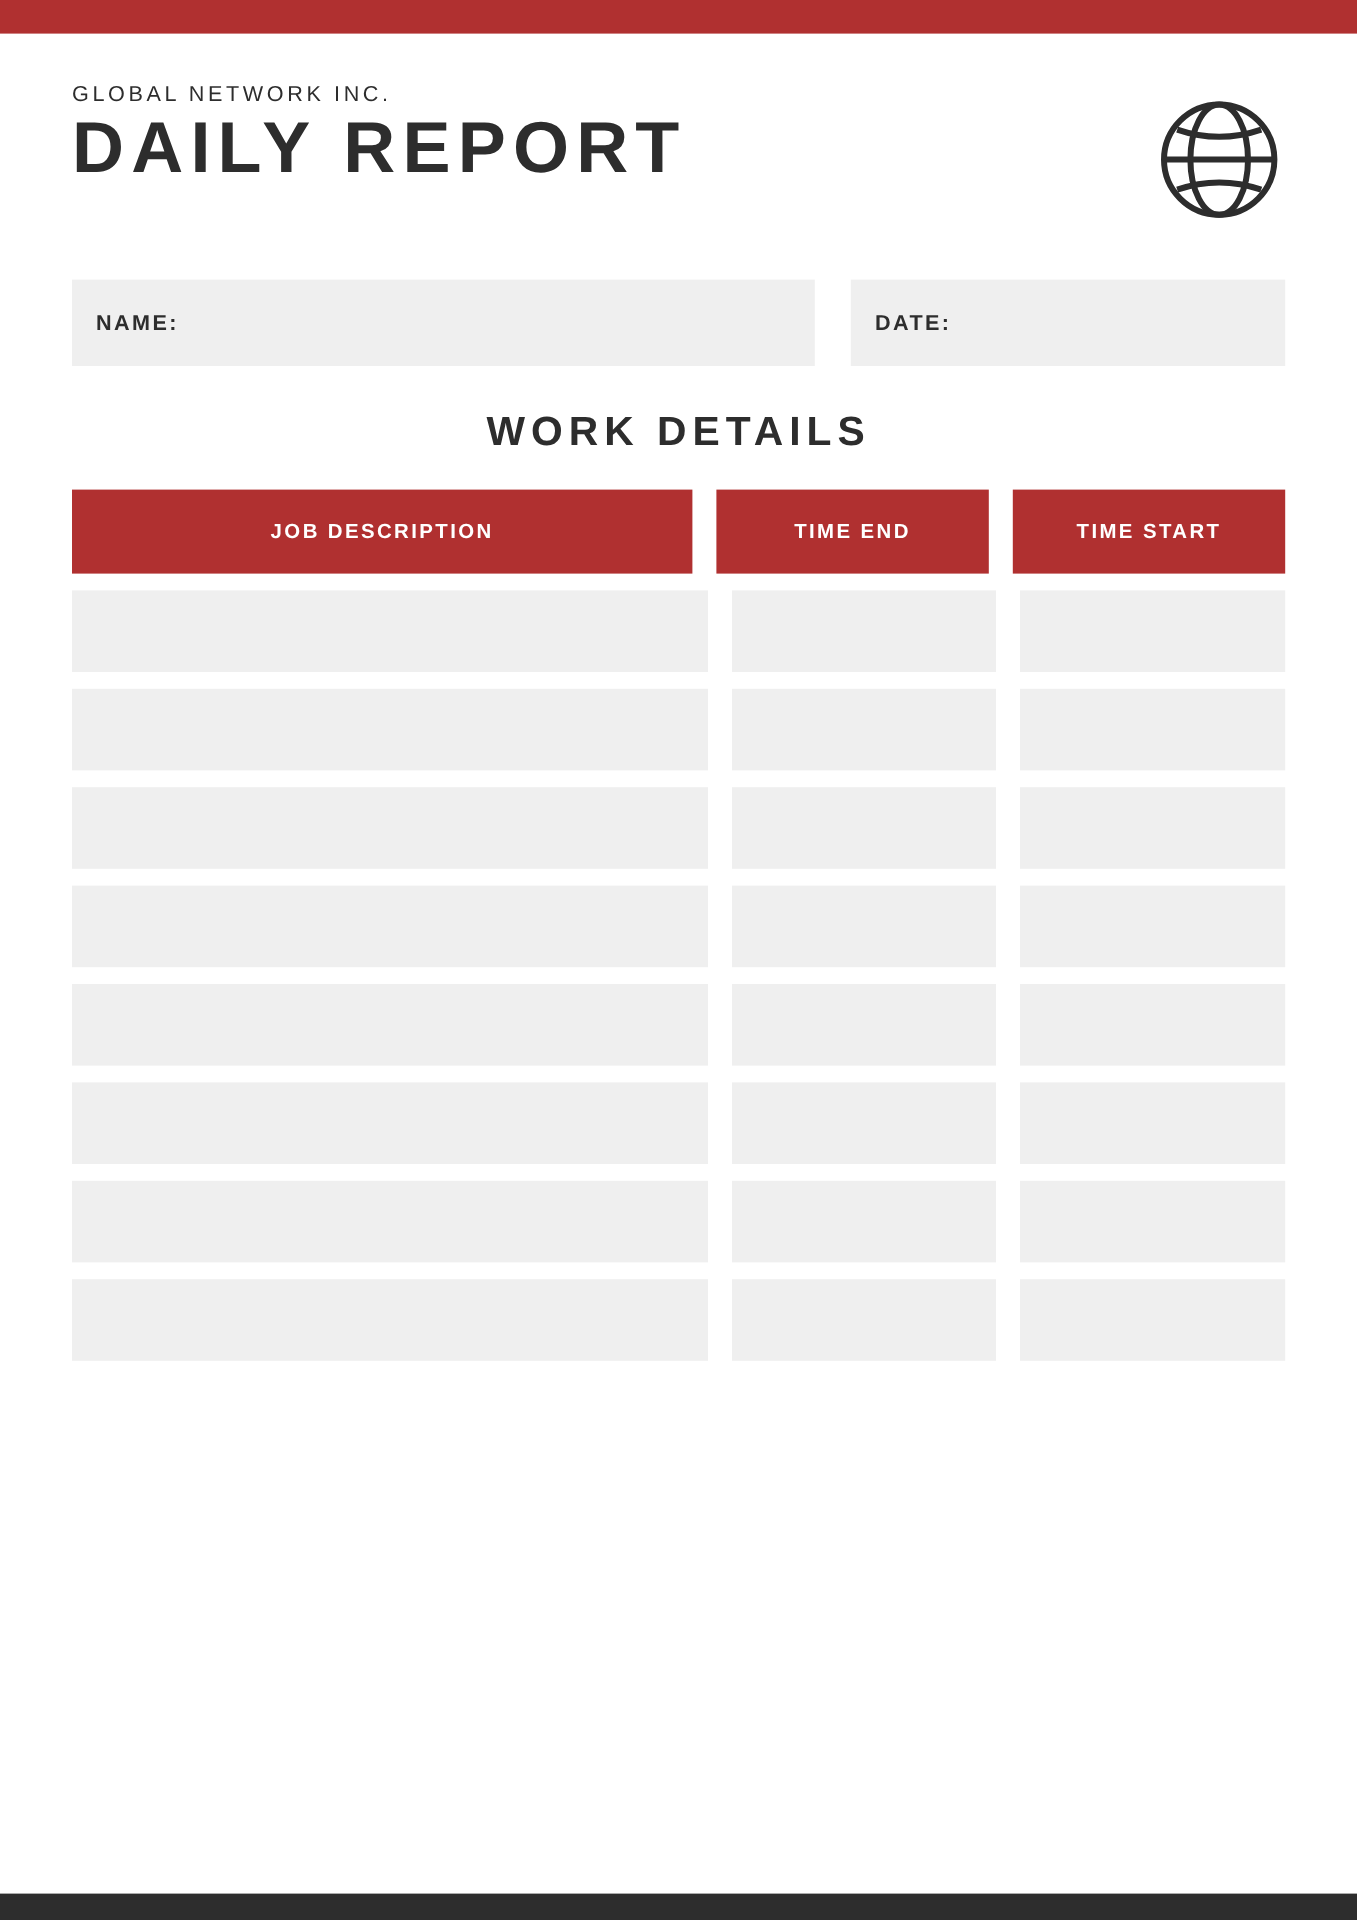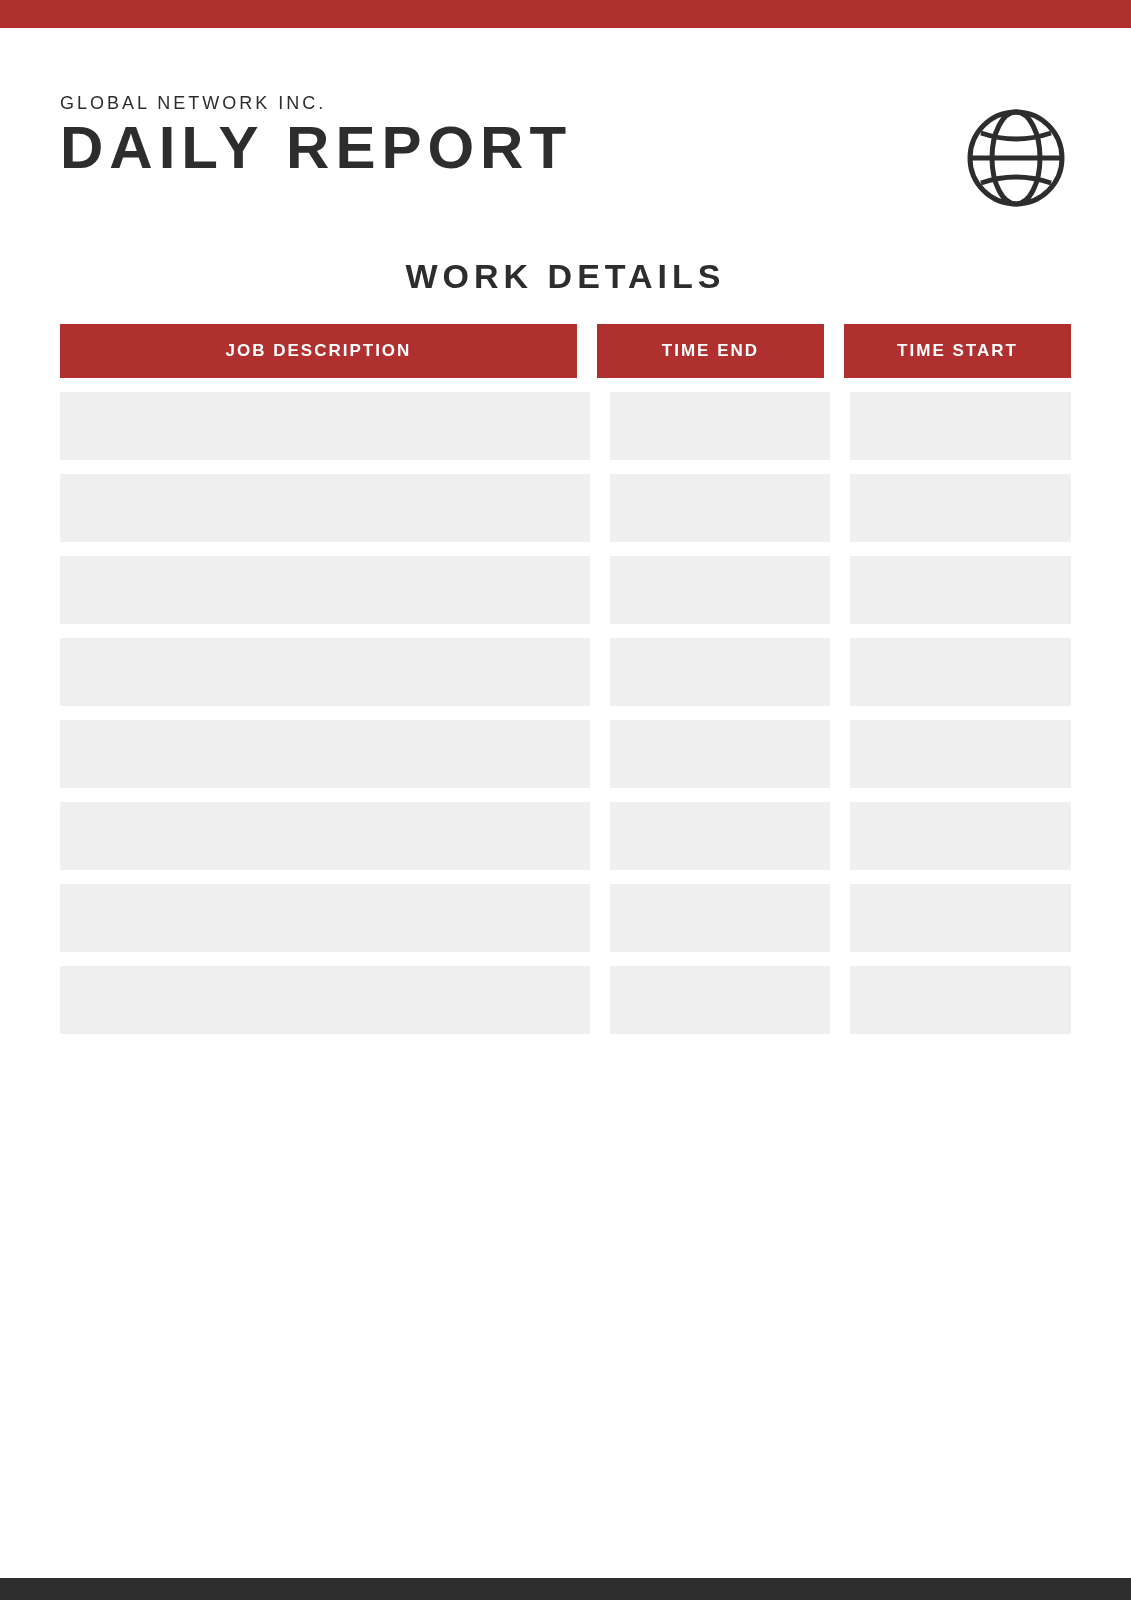--- a/index.html
+++ b/index.html
@@ -17,21 +17,20 @@
     }
 
     .top-bar {
       width: 100%;
       height: 28px;
       background: #b03030;
     }
 
     .page-content {
       padding: 40px 60px 40px 60px;
-      margin-top: 25px;
     }
 
     .header-section {
       display: flex;
       justify-content: space-between;
       align-items: flex-start;
       margin-bottom: 40px;
     }
 
     .header-left {
@@ -123,21 +122,21 @@
 
     .header-cell {
       background: #b03030;
       color: #ffffff;
       text-align: center;
       font-size: 17px;
       font-weight: 600;
       letter-spacing: 2px;
       text-transform: uppercase;
       padding: 16px 10px;
-      height: 54px;
+      height: 70px;
       display: flex;
       align-items: center;
       justify-content: center;
     }
 
     .table-rows {
       display: flex;
       flex-direction: column;
       gap: 14px;
     }
@@ -176,20 +175,28 @@
       <svg class="globe-icon" viewBox="0 0 110 110" xmlns="http://www.w3.org/2000/svg">
         <circle cx="55" cy="55" r="46" fill="none" stroke="#2d2d2d" stroke-width="5"></circle>
         <ellipse cx="55" cy="55" rx="24" ry="46" fill="none" stroke="#2d2d2d" stroke-width="5"></ellipse>
         <line x1="9" y1="55" x2="101" y2="55" stroke="#2d2d2d" stroke-width="5"></line>
         <path d="M 20 30 Q 55 42 90 30" fill="none" stroke="#2d2d2d" stroke-width="5"></path>
         <path d="M 20 80 Q 55 68 90 80" fill="none" stroke="#2d2d2d" stroke-width="5"></path>
       </svg>
     </div>
   </div>
 
+  <div class="field-row">
+    <div class="field-box field-box-wide">
+      <span class="field-label">NAME:</span>
+    </div>
+    <div class="field-box field-box-narrow">
+      <span class="field-label">DATE:</span>
+    </div>
+  </div>
 
 
   <div class="work-details-title">WORK DETAILS</div>
 
   <div class="table-section">
     <div class="table-header">
       <div class="header-cell col-description">JOB DESCRIPTION</div>
       <div class="header-cell col-time">TIME END</div>
       <div class="header-cell col-time">TIME START</div>
     </div>

